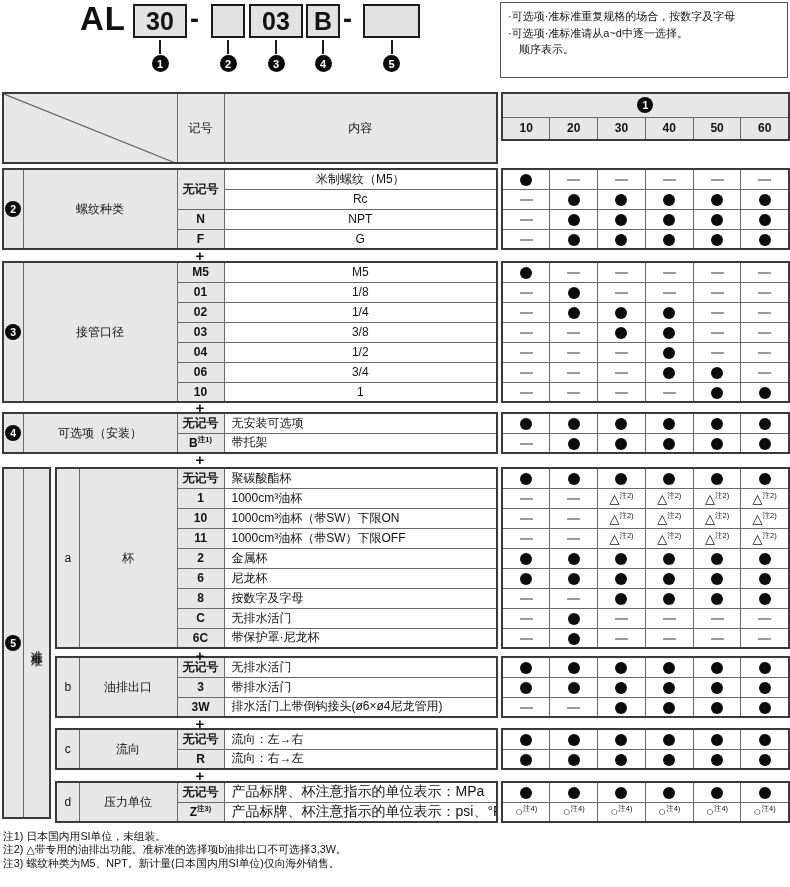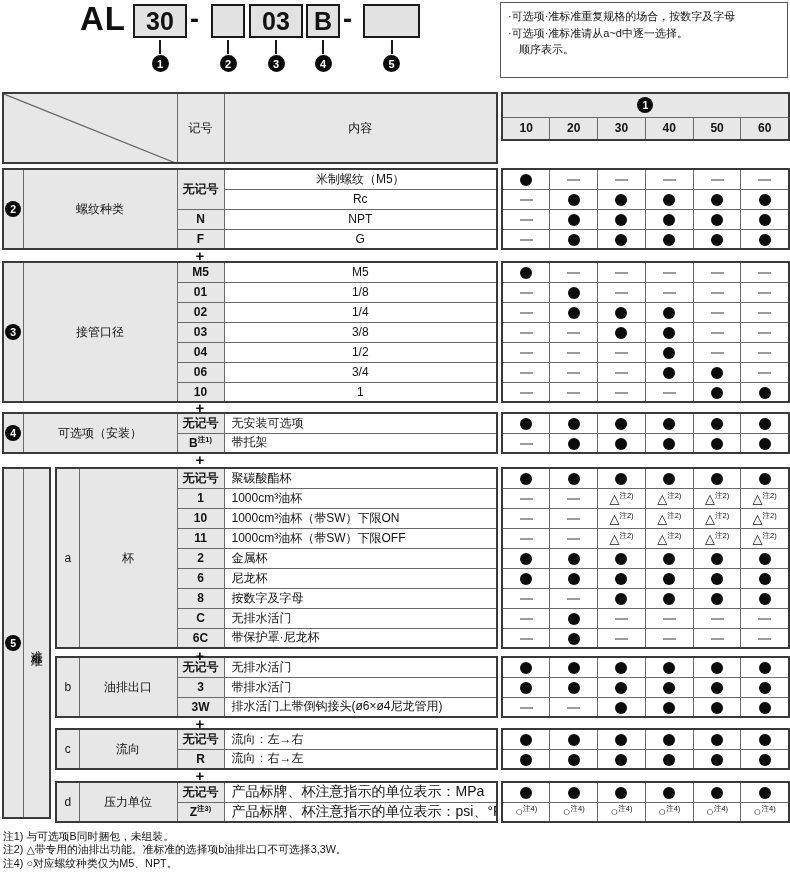--- a/index.html
+++ b/index.html
@@ -666,17 +666,17 @@
         </tbody>
       </table>
       <div class="plus" style="top: 248px;">+</div>
       <div class="plus" style="top: 400px;">+</div>
       <div class="plus" style="top: 452px;">+</div>
       <div class="plus" style="top: 648px;">+</div>
       <div class="plus" style="top: 716px;">+</div>
       <div class="plus" style="top: 768px;">+</div>
     </div>
   <div id="footnotes">
-      <div>注1) 与可选项B同时捆包，未组装。</div>
+      <div>注1) 日本国内用SI单位，未组装。</div>
       <div>注2) △带专用的油排出功能。准标准的选择项b油排出口不可选择3,3W。</div>
-      <div>注4) ○对应螺纹种类仅为M5、NPT。</div>
+      <div>注3) 螺纹种类为M5、NPT。新计量(日本国内用SI单位)仅向海外销售。</div>
     </div>
 </div>
 
 </body></html>

